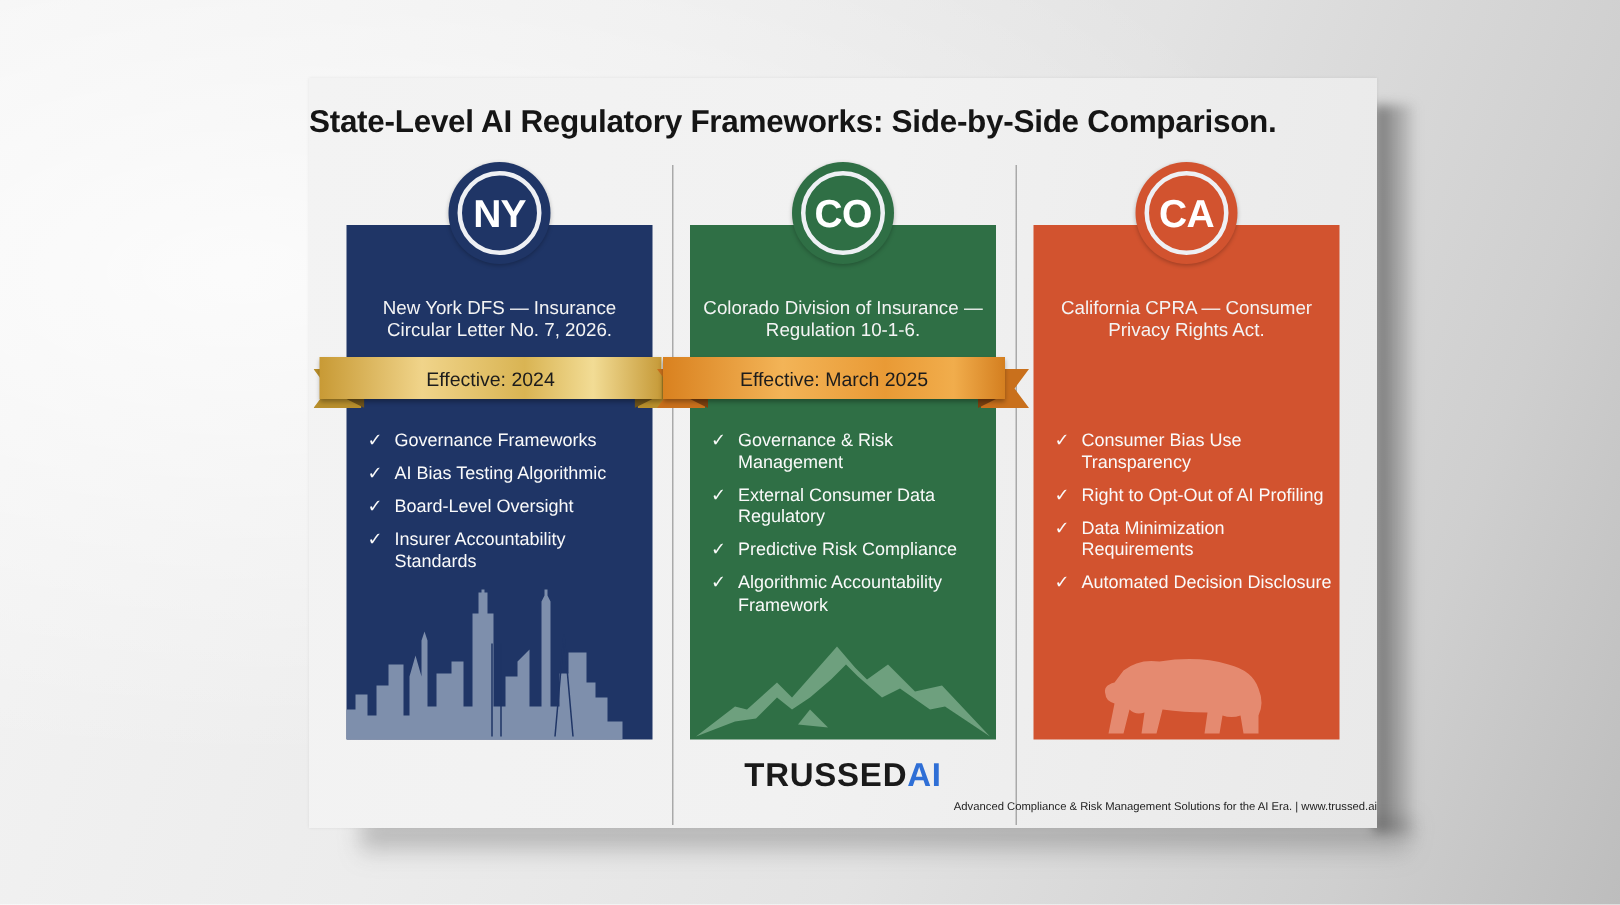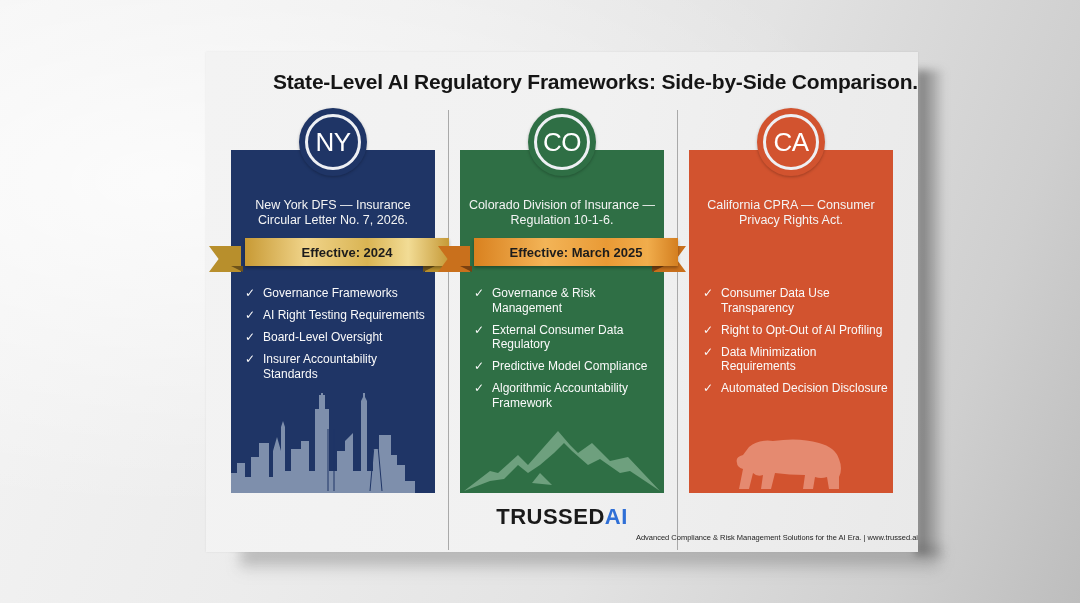--- a/index.html
+++ b/index.html
@@ -23,21 +23,21 @@
     position: absolute; left: 916px; top: 70px; width: 26px; height: 485px;
     background: linear-gradient(90deg, rgba(70,70,70,0.7), rgba(110,110,110,0.15));
     filter: blur(4px);
   }
   .poster {
     position: absolute; left: 206px; top: 52px; width: 712px; height: 500px;
     background: linear-gradient(100deg, #f3f3f3 0%, #f1f1f1 50%, #e9e9e9 100%);
     box-shadow: 0 0 2px rgba(0,0,0,0.08);
   }
   .title {
-    position: absolute; left: 0; top: 18px; width: 712px; text-align: right;
+    position: absolute; left: 0; top: 18px; width: 712px; text-align: left;
     font-size: 21px; font-weight: bold; color: #151515; letter-spacing: -0.2px;
   }
   .divider {
     position: absolute; top: 58px; width: 1px; height: 440px; background: #a9a9a9;
   }
   .col {
     position: absolute; top: 98px; width: 204px; height: 343px;
   }
   .col .panel {
     position: absolute; left: 0; top: 0; width: 204px; height: 343px;
@@ -45,43 +45,43 @@
   .badge {
     position: absolute; left: 68px; top: -42px; width: 68px; height: 68px;
     border-radius: 50%;
     display: flex; align-items: center; justify-content: center;
     box-shadow: 0 1px 3px rgba(0,0,0,0.25);
   }
   .badge .ring {
     width: 56px; height: 56px; border-radius: 50%;
     border: 3px solid #eef0f4;
     display: flex; align-items: center; justify-content: center;
-    color: #fff; font-weight: normal; font-size: 26px; letter-spacing: -0.5px;
+    color: #fff; font-weight: bold; font-size: 26px; letter-spacing: -0.5px;
   }
   .agency {
     position: absolute; left: 4px; top: 48px; width: 196px; text-align: center;
     color: #f4f4f4; font-size: 12.5px; line-height: 15px;
   }
   .ribbon {
     position: absolute; left: -22px; top: 88px; width: 248px; height: 36px;
   }
   .ribbon .tail {
     position: absolute; top: 8px; width: 32px; height: 26px;
   }
   .ribbon .tail.left { left: 0; clip-path: polygon(0 0, 100% 0, 100% 100%, 0 100%, 30% 50%); }
   .ribbon .tail.right { right: 0; clip-path: polygon(0 0, 100% 0, 70% 50%, 100% 100%, 0 100%); }
   .ribbon .fold {
     position: absolute; top: 28px; width: 12px; height: 6px;
   }
   .ribbon .fold.left { left: 22px; clip-path: polygon(0 0, 100% 0, 100% 100%); }
   .ribbon .fold.right { right: 22px; clip-path: polygon(0 0, 100% 0, 0 100%); }
   .ribbon .band {
-    position: absolute; left: 36px; top: 0; width: 204px; height: 28px;
+    position: absolute; left: 4px; top: 0; width: 228px; height: 28px;
     display: flex; align-items: center; justify-content: center;
-    font-size: 13px; font-weight: bold;
+    font-size: 13px; font-weight: normal;
     box-shadow: 0 2px 3px rgba(0,0,0,0.3);
   }
   .items {
     position: absolute; left: 14px; top: 136px; width: 186px; list-style: none;
   }
   .items li {
     display: flex; align-items: flex-start; color: #fafafa;
     font-size: 12px; line-height: 14.5px; margin-bottom: 7.5px;
   }
   .items li .check { width: 18px; flex: none; font-size: 12px; font-weight: bold; }
@@ -124,21 +124,21 @@
       <div class="fold right" style="background:#6e531a"></div>
       <div class="band" style="background:linear-gradient(90deg,#c89a35,#f0d48a 30%,#d9b453 60%,#f2dc95 80%,#c69a38);color:#1c1c1c">Effective: 2024</div>
     </div>
     <ul class="items">
       <li>
           <span class="check">✓</span>
           <span>Governance Frameworks</span>
         </li>
       <li>
           <span class="check">✓</span>
-          <span>AI Right Testing Requirements</span>
+          <span>AI Bias Testing Algorithmic</span>
         </li>
       <li>
           <span class="check">✓</span>
           <span>Board-Level Oversight</span>
         </li>
       <li>
           <span class="check">✓</span>
           <span>Insurer Accountability Standards</span>
         </li>
     </ul>
@@ -165,21 +165,21 @@
       <li>
           <span class="check">✓</span>
           <span>Governance &amp; Risk Management</span>
         </li>
       <li>
           <span class="check">✓</span>
           <span>External Consumer Data Regulatory</span>
         </li>
       <li>
           <span class="check">✓</span>
-          <span>Predictive Model Compliance</span>
+          <span>Predictive Risk Compliance</span>
         </li>
       <li>
           <span class="check">✓</span>
           <span>Algorithmic Accountability Framework</span>
         </li>
     </ul>
     <svg class="illustration" height="68" viewBox="0 0 204 68">
       <path fill="#6ea07e" d="M4 66 L30 46 L38 48 L58 30 L68 40 L98 6 L110 20 L118 28 L132 18 L150 36 L168 32 L200 66 L170 46 L160 48 L140 34 L128 40 L112 26 L104 18 L94 28 L80 40 L68 48 L58 40 L44 54 L30 56 Z"></path>
       <path fill="#6ea07e" d="M72 58 L80 48 L92 60 Z"></path>
     </svg>
@@ -187,21 +187,21 @@
 
   <div class="col" style="left:483px">
     <div class="panel" style="background:#d2532f"></div>
     <div class="badge" style="background:#d2532f">
       <div class="ring">CA</div>
     </div>
     <div class="agency">California CPRA — Consumer Privacy Rights Act.</div>
     <ul class="items">
       <li>
           <span class="check">✓</span>
-          <span>Consumer Data Use Transparency</span>
+          <span>Consumer Bias Use Transparency</span>
         </li>
       <li>
           <span class="check">✓</span>
           <span>Right to Opt-Out of AI Profiling</span>
         </li>
       <li>
           <span class="check">✓</span>
           <span>Data Minimization Requirements</span>
         </li>
       <li>

